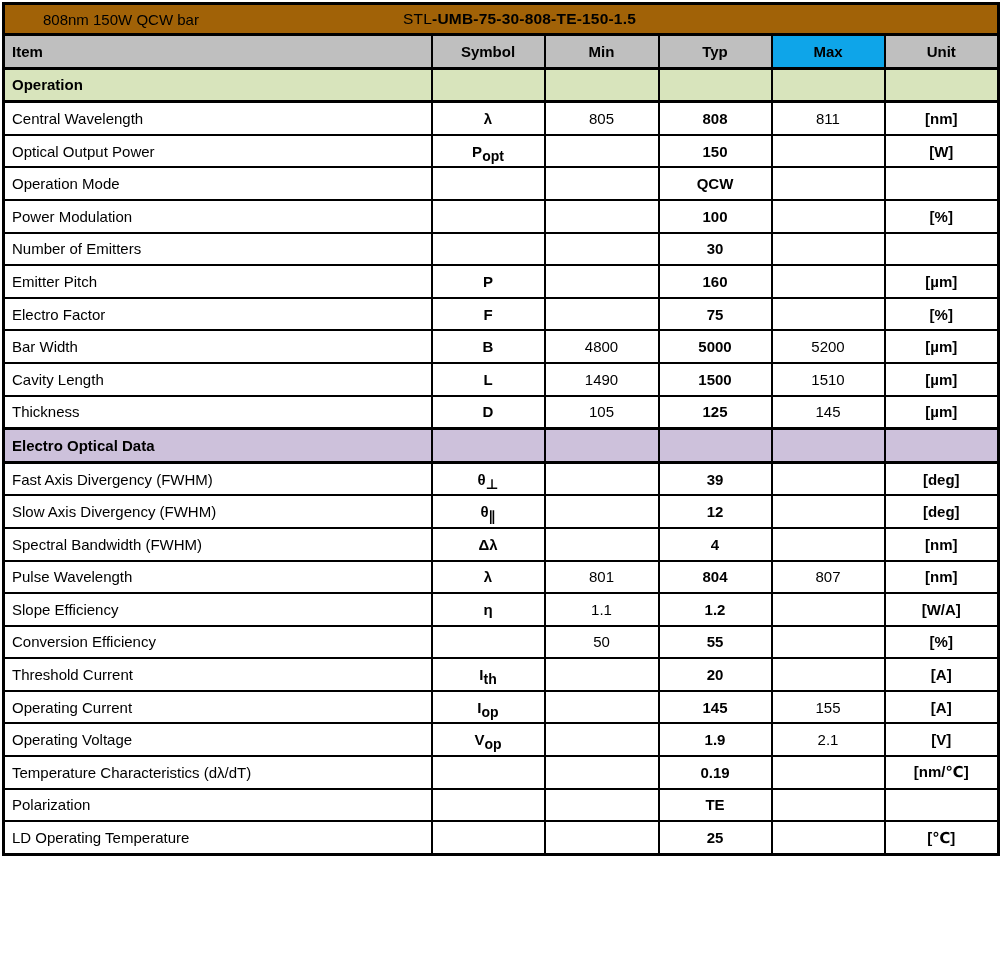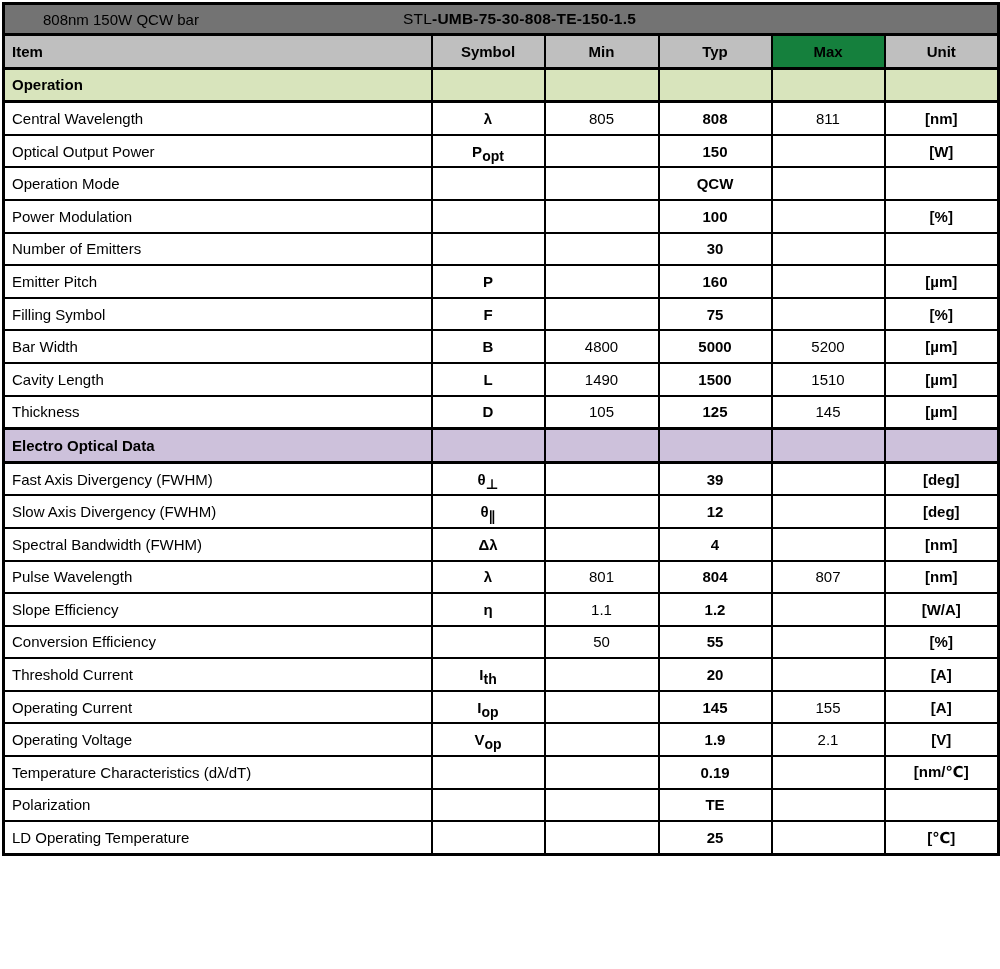--- a/index.html
+++ b/index.html
@@ -95,33 +95,33 @@
     <colgroup>
       <col style="width:428px">
       <col style="width:113px">
       <col style="width:114px">
       <col style="width:113px">
       <col style="width:113px">
       <col style="width:114px">
     </colgroup>
     <thead>
       <tr class="title-row">
-        <td colspan="6" id="title-cell" style="background: #737373;">
+        <td colspan="6" id="title-cell" style="background: #a16207;">
           <div class="titlebar">
             <span class="product">808nm 150W QCW bar</span>
             <span class="model"><span>STL</span><b>-UMB-75-30-808-TE-150-1.5</b></span>
           </div>
         </td>
       </tr>
       <tr class="head-row" id="head-row">
         <th class="col-item" style="background: rgb(191, 191, 191);">Item</th>
         <th style="background: rgb(191, 191, 191);">Symbol</th>
         <th style="background: rgb(191, 191, 191);">Min</th>
         <th style="background: rgb(191, 191, 191);">Typ</th>
-        <th style="background: #15803d;">Max</th>
+        <th style="background: #0ea5e9;">Max</th>
         <th style="background: rgb(191, 191, 191);">Unit</th>
       </tr>
     </thead>
     <tbody id="rows">
         <tr class="section">
           <td class="cell-item" style="background: rgb(216, 228, 188);">Operation</td>
           <td class="cell-symbol" style="background: rgb(216, 228, 188);"></td>
           <td class="cell-min" style="background: rgb(216, 228, 188);"></td>
           <td class="cell-typ" style="background: rgb(216, 228, 188);"></td>
           <td class="cell-max" style="background: rgb(216, 228, 188);"></td>
@@ -169,21 +169,21 @@
         </tr>
         <tr>
           <td class="cell-item">Emitter Pitch</td>
           <td class="cell-symbol">P</td>
           <td class="cell-min"></td>
           <td class="cell-typ">160</td>
           <td class="cell-max"></td>
           <td class="cell-unit">[µm]</td>
         </tr>
         <tr>
-          <td class="cell-item">Filling Symbol</td>
+          <td class="cell-item">Electro Factor</td>
           <td class="cell-symbol">F</td>
           <td class="cell-min"></td>
           <td class="cell-typ">75</td>
           <td class="cell-max"></td>
           <td class="cell-unit">[%]</td>
         </tr>
         <tr>
           <td class="cell-item">Bar Width</td>
           <td class="cell-symbol">B</td>
           <td class="cell-min">4800</td>

